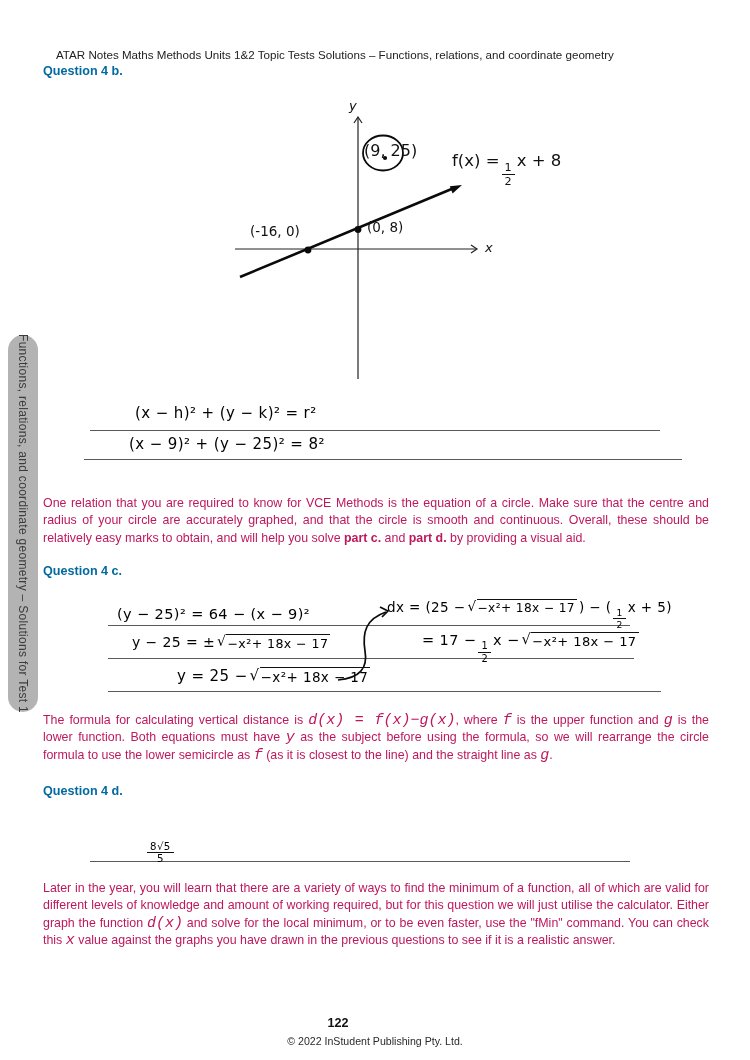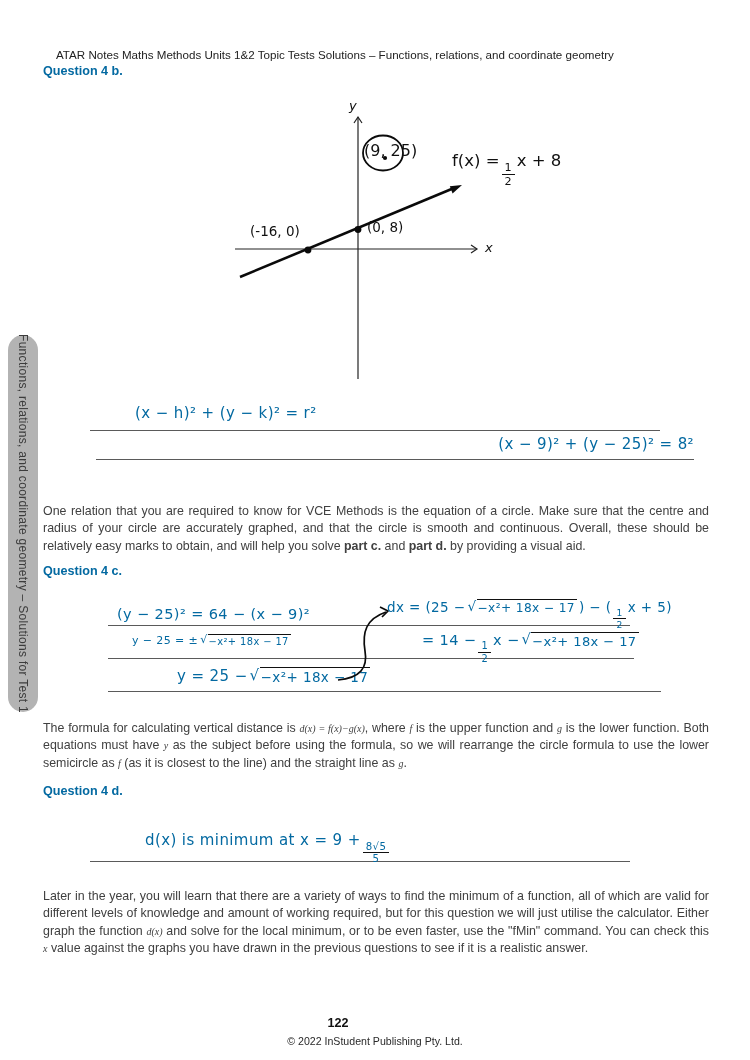--- a/index.html
+++ b/index.html
@@ -4,25 +4,25 @@
 <style>
   html,body{margin:0;padding:0;}
   body{
     width:750px;height:1060px;position:relative;background:#ffffff;
     font-family:"Liberation Sans",sans-serif;color:#1b1b1b;overflow:hidden;
   }
   .abs{position:absolute;}
   
   .header{left:56px;top:27px;width:680px;font-size:11.6px;color:#222;margin-top:21px;}
   .qhead{left:43px;font-size:12.6px;font-weight:bold;color:#0369a1;}
-  .para{left:43px;width:666px;font-size:12.4px;line-height:17.4px;text-align:justify;color:#404040;margin-top:8px;}
+  .para{left:43px;width:666px;font-size:12.4px;line-height:17.4px;text-align:justify;color:#be185d;}
   .para b{font-weight:bold;}
-  .mit{font-style:italic;font-family:Liberation Serif, serif;font-size:10px;}
+  .mit{font-style:italic;font-family:Liberation Mono, monospace;font-size:15px;}
   
-  .hand{font-family:"DejaVu Sans",sans-serif;color:#0369a1;letter-spacing:0.4px;white-space:nowrap;}
+  .hand{font-family:"DejaVu Sans",sans-serif;color:#000000;letter-spacing:0.4px;white-space:nowrap;}
   .ruleline{border-bottom:1.5px solid #5a5a5a;}
   
   .frac{display:inline-flex;flex-direction:column;align-items:center;line-height:1.05;font-size:0.68em;vertical-align:-0.45em;margin:0 2px;}
   .frac .fnum{border-bottom:1.4px solid #111;padding:0 3px 0 3px;}
   .frac .fden{padding-top:1px;}
   
   .rad{display:inline-flex;align-items:flex-start;margin:0 2px;}
   .rad .rsign{transform:translateY(-1px);}
   .rad .rbody{border-top:1.5px solid #111;font-size:0.9em;padding:1px 2px 0 1px;}
   
@@ -74,71 +74,71 @@
         <span class="fnum">1</span>
         <span class="fden">2</span>
       </span><span>x + 8</span></span>
   <span class="glabel" style="left:35px;top:127px;font-size:13.5px;">(-16, 0)</span>
   <span class="glabel" style="left:152px;top:123px;font-size:13.5px;">(0, 8)</span>
 </div>
 
 <div class="abs ruleline" style="left:90px;top:398px;width:570px;height:32px;">
   <span class="hand" style="margin-left:45px;font-size:15px;display:inline-block;padding-top:6px;">(x − h)² + (y − k)² = r²</span>
 </div>
-<div class="abs ruleline" style="left:96px;top:431px;width:598px;height:28px;text-align:right;">
+<div class="abs ruleline" style="left:84px;top:431px;width:598px;height:28px;">
   <span class="hand" style="margin-left:45px;font-size:15px;display:inline-block;padding-top:4px;">(x − 9)² + (y − 25)² = 8²</span>
 </div>
 
 <div class="abs para" style="top:495px;"><span>One relation that you are required to know for VCE Methods is the equation of a circle. Make sure that the centre and radius of your circle are accurately graphed, and that the circle is smooth and continuous. Overall, these should be relatively easy marks to obtain, and will help you solve </span><b>part c.</b><span> and </span><b>part d.</b><span> by providing a visual aid.</span></div>
 
 <div class="abs qhead" style="top:564px;">Question 4 c.</div>
 
 <div class="abs" style="left:85px;top:598px;width:575px;height:104px;">
 
   <div class="abs ruleline" style="left:23px;top:27px;width:522px;"></div>
   <div class="abs ruleline" style="left:23px;top:60px;width:526px;"></div>
   <div class="abs ruleline" style="left:23px;top:93px;width:553px;"></div>
 
   <span class="abs hand" style="left:32px;top:8px;font-size:14.5px;">(y − 25)² = 64 − (x − 9)²</span>
-  <span class="abs hand" style="left:47px;top:36px;font-size:11px;"><span>y − 25  =  ±</span><span class="rad">
+  <span class="abs hand" style="left:47px;top:36px;font-size:14px;"><span>y − 25  =  ±</span><span class="rad">
         <span class="rsign">√</span>
         <span class="rbody">−x²+ 18x − 17</span>
       </span></span>
   <span class="abs hand" style="left:92px;top:69px;font-size:15px;"><span>y =  25 −</span><span class="rad">
         <span class="rsign">√</span>
         <span class="rbody">−x²+ 18x − 17</span>
       </span></span>
 
   <svg class="abs" style="left:243px;top:6px;" width="78" height="90" viewBox="0 0 78 90">
     <path d="M 10,76 C 32,74 40,64 37,47 C 34,28 38,15 58,8" fill="none" stroke="#0a0a0a" stroke-width="1.7"></path>
     <polyline points="52,3 60,7 54,13" fill="none" stroke="#0a0a0a" stroke-width="1.7"></polyline>
   </svg>
 
   <span class="abs hand" style="left:302px;top:1px;font-size:13.5px;"><span>dx = (25 −</span><span class="rad">
         <span class="rsign">√</span>
         <span class="rbody">−x²+ 18x − 17</span>
       </span><span>) − (</span><span class="frac">
         <span class="fnum">1</span>
         <span class="fden">2</span>
       </span><span>x + 5)</span></span>
-  <span class="abs hand" style="left:337px;top:34px;font-size:14.5px;"><span>=  14 −</span><span class="frac">
+  <span class="abs hand" style="left:337px;top:34px;font-size:14.5px;"><span>=  17 −</span><span class="frac">
         <span class="fnum">1</span>
         <span class="fden">2</span>
       </span><span>x  −</span><span class="rad">
         <span class="rsign">√</span>
         <span class="rbody">−x²+ 18x − 17</span>
       </span></span>
 </div>
 
 <div class="abs para" style="top:712px;"><span>The formula for calculating vertical distance is </span><span class="mit">d(x) = f(x)−g(x)</span><span>, where </span><span class="mit">f</span><span> is the upper function and </span><span class="mit">g</span><span> is the lower function. Both equations must have </span><span class="mit">y</span><span> as the subject before using the formula, so we will rearrange the circle formula to use the lower semicircle as </span><span class="mit">f</span><span> (as it is closest to the line) and the straight line as </span><span class="mit">g</span><span>.</span></div>
 
 <div class="abs qhead" style="top:784px;">Question 4 d.</div>
 
 <div class="abs ruleline" style="left:90px;top:823px;width:540px;height:38px;">
-  <span class="hand" style="margin-left:55px;font-size:15px;display:inline-block;padding-top:8px;"><span>d(x)  is  minimum  at  x =  9 +</span><span class="frac">
+  <span class="hand" style="margin-left:55px;font-size:15px;display:inline-block;padding-top:8px;"><span class="frac">
         <span class="fnum">8√5</span>
         <span class="fden">5</span>
       </span></span>
 </div>
 
 <div class="abs para" style="top:880px;"><span>Later in the year, you will learn that there are a variety of ways to find the minimum of a function, all of which are valid for different levels of knowledge and amount of working required, but for this question we will just utilise the calculator. Either graph the function </span><span class="mit">d(x)</span><span> and solve for the local minimum, or to be even faster, use the "fMin" command. You can check this </span><span class="mit">x</span><span> value against the graphs you have drawn in the previous questions to see if it is a realistic answer.</span></div>
 
 <div class="abs sidetab">
   <span>Functions, relations, and coordinate geometry – Solutions for Test 1</span>
 </div>

